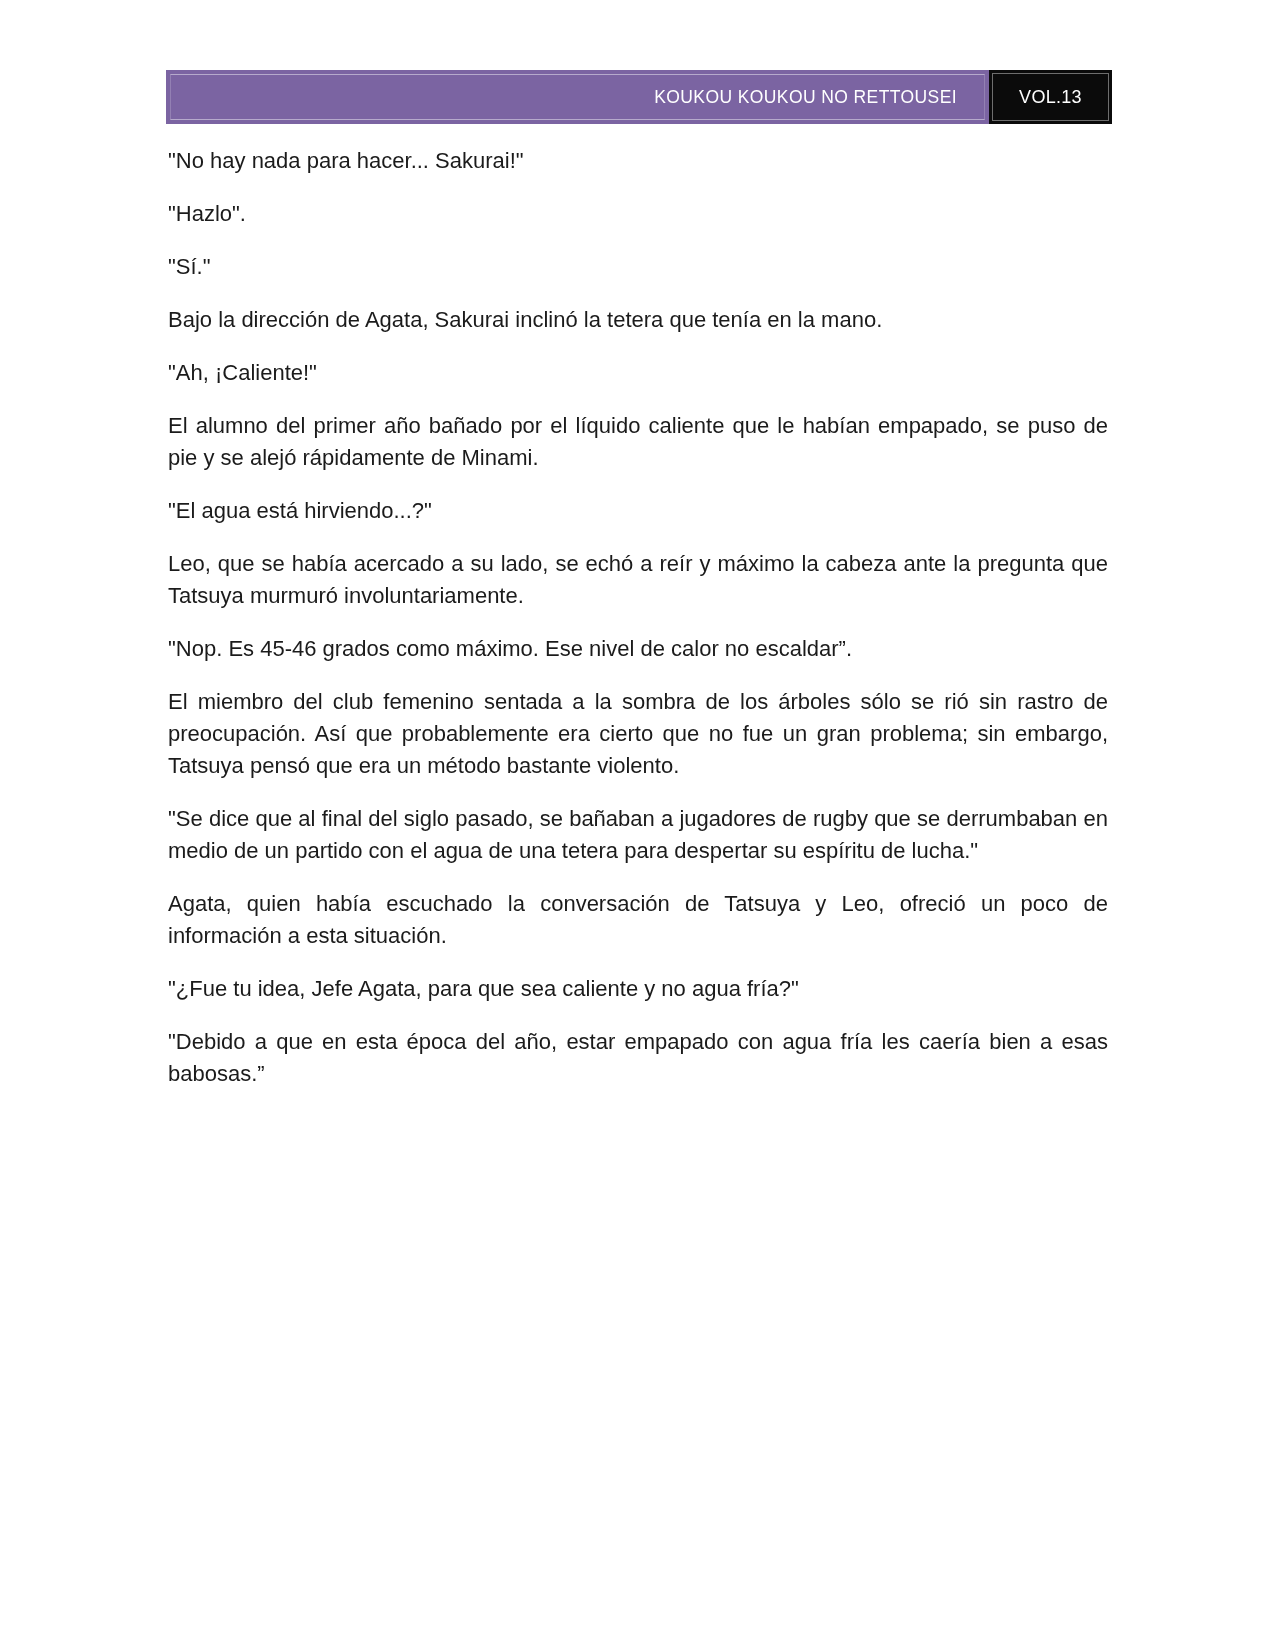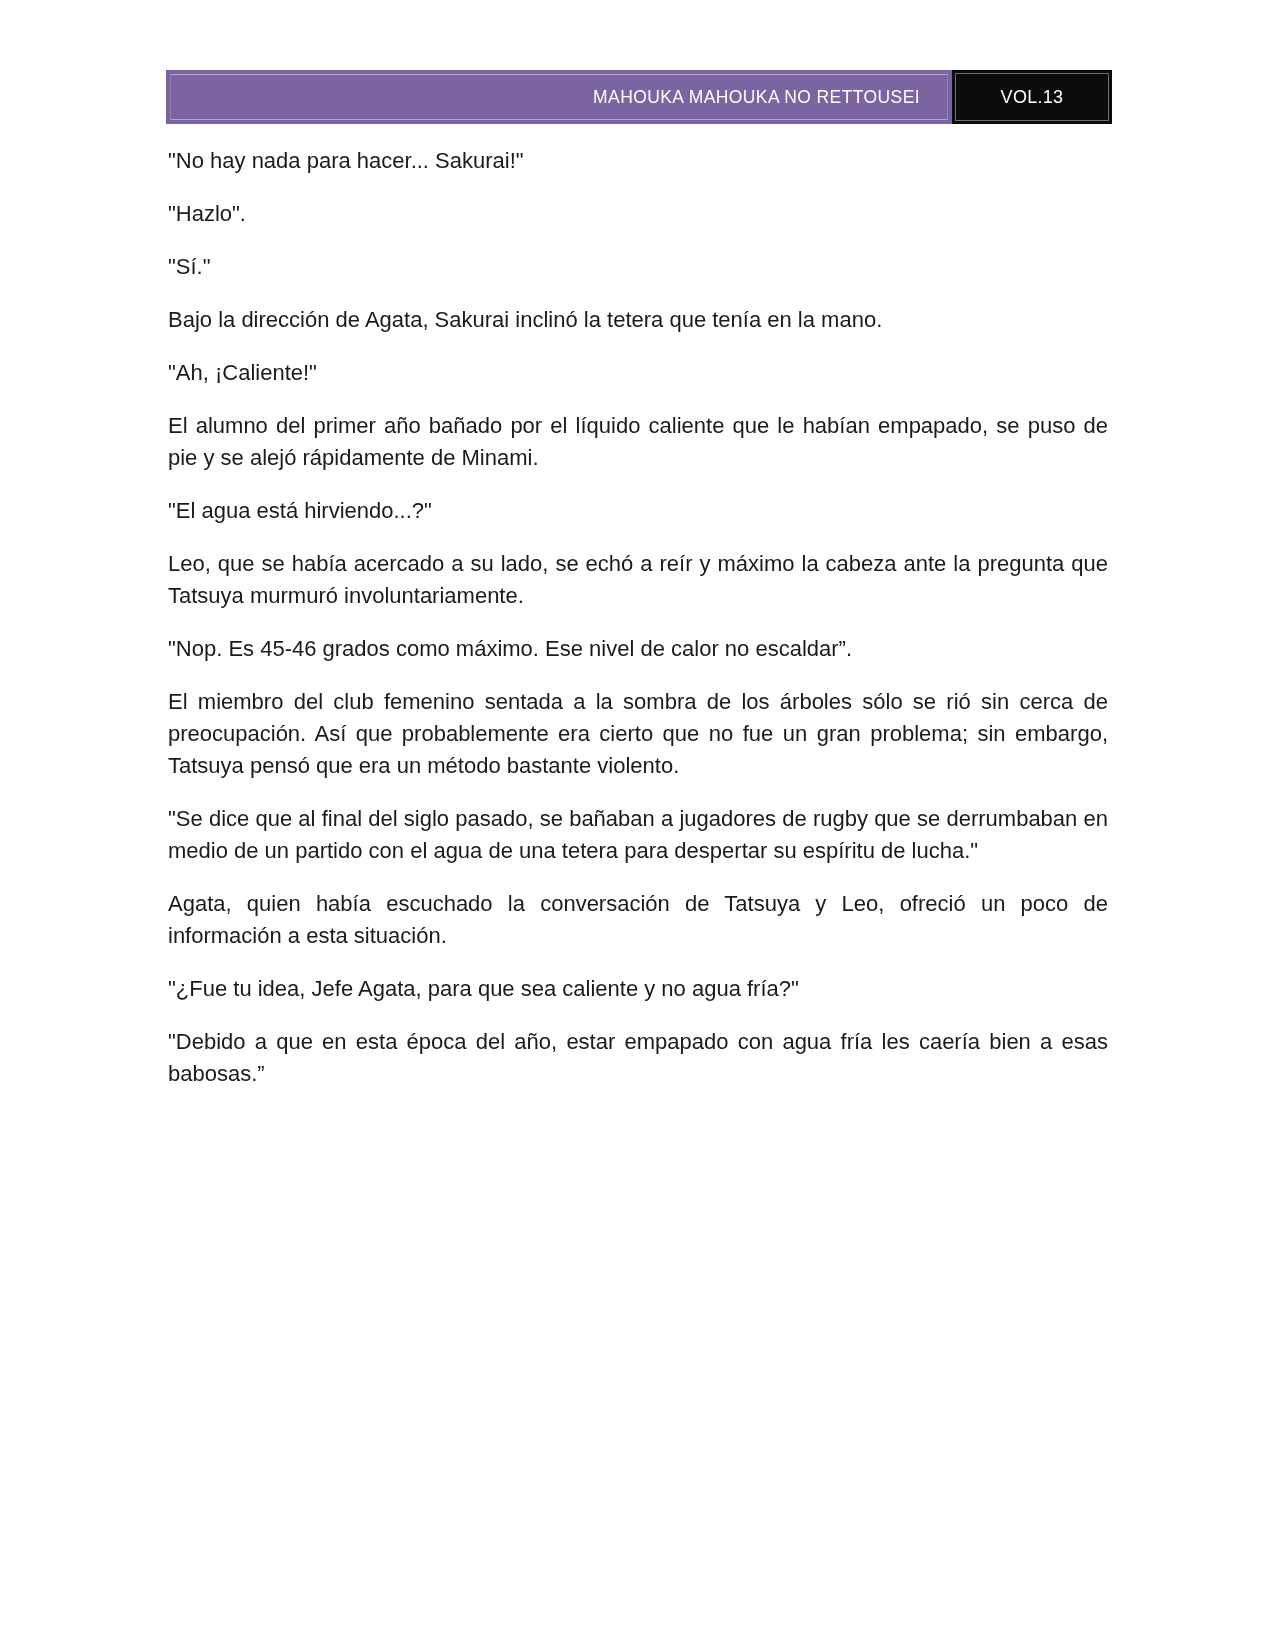--- a/index.html
+++ b/index.html
@@ -45,21 +45,21 @@
   }
   .header-title {
     position: relative;
     color: #ffffff;
     font-size: 17.5px;
     letter-spacing: 0.4px;
     white-space: nowrap;
   }
   .header-black {
     position: relative;
-    width: 160px;
+    width: 123px;
     flex: 0 0 auto;
     display: flex;
     align-items: center;
     justify-content: center;
     box-sizing: border-box;
   }
   .header-black .inner-stroke {
     position: absolute;
     top: 3px; bottom: 3px; left: 3px; right: 3px;
     border: 1px solid #6e6e6e;
@@ -89,38 +89,38 @@
   }
 </style>
 </head>
 <body>
 
 <div class="page">
 
   <div class="header-bar">
     <div class="header-purple" style="background: rgb(123, 100, 162);">
       <div class="inner-stroke"></div>
-      <span class="header-title">MAHOUKA MAHOUKA NO RETTOUSEI</span>
+      <span class="header-title">KOUKOU KOUKOU NO RETTOUSEI</span>
     </div>
     <div class="header-black" style="background: rgb(11, 11, 11);">
       <div class="inner-stroke"></div>
       <span class="header-volume">VOL.13</span>
     </div>
   </div>
 
   <div class="content">
     <p>"No hay nada para hacer... Sakurai!"</p>
     <p>"Hazlo".</p>
     <p>"Sí."</p>
     <p>Bajo la dirección de Agata, Sakurai inclinó la tetera que tenía en la mano.</p>
     <p>"Ah, ¡Caliente!"</p>
     <p>El alumno del primer año bañado por el líquido caliente que le habían empapado, se puso de pie y se alejó rápidamente de Minami.</p>
     <p>"El agua está hirviendo...?"</p>
     <p>Leo, que se había acercado a su lado, se echó a reír y máximo la cabeza ante la pregunta que Tatsuya murmuró involuntariamente.</p>
     <p>"Nop. Es 45-46 grados como máximo. Ese nivel de calor no escaldar”.</p>
-    <p>El miembro del club femenino sentada a la sombra de los árboles sólo se rió sin cerca de preocupación. Así que probablemente era cierto que no fue un gran problema; sin embargo, Tatsuya pensó que era un método bastante violento.</p>
+    <p>El miembro del club femenino sentada a la sombra de los árboles sólo se rió sin rastro de preocupación. Así que probablemente era cierto que no fue un gran problema; sin embargo, Tatsuya pensó que era un método bastante violento.</p>
     <p>"Se dice que al final del siglo pasado, se bañaban a jugadores de rugby que se derrumbaban en medio de un partido con el agua de una tetera para despertar su espíritu de lucha."</p>
     <p>Agata, quien había escuchado la conversación de Tatsuya y Leo, ofreció un poco de información a esta situación.</p>
     <p>"¿Fue tu idea, Jefe Agata, para que sea caliente y no agua fría?"</p>
     <p>"Debido a que en esta época del año, estar empapado con agua fría les caería bien a esas babosas.”</p>
   </div>
 
 </div>
 
 </body></html>

